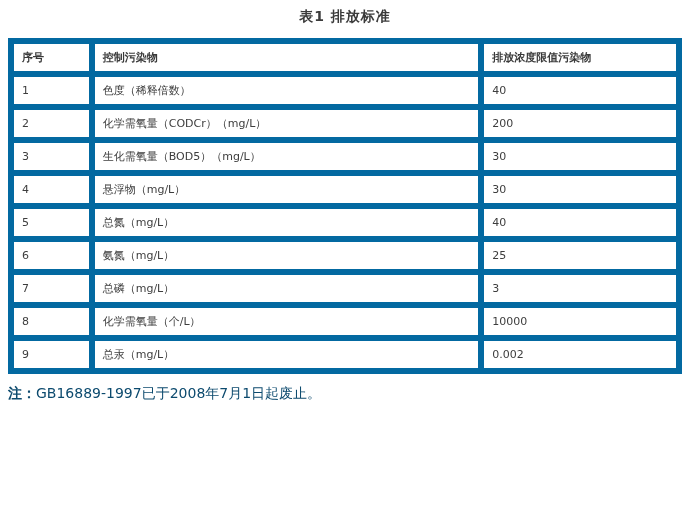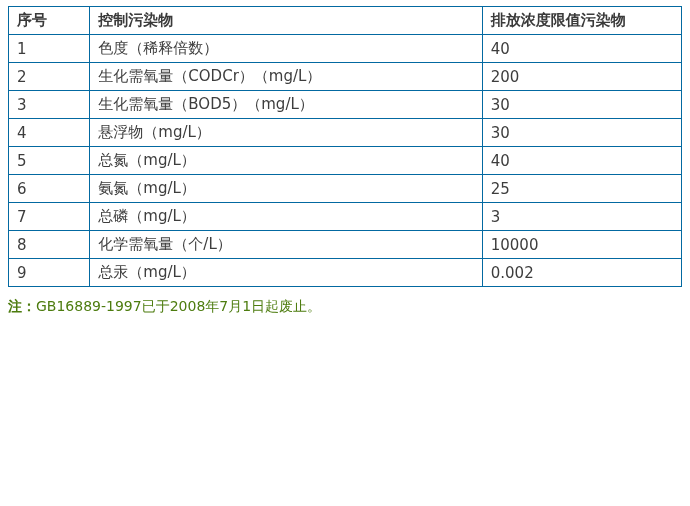--- a/index.html
+++ b/index.html
@@ -24,51 +24,52 @@
     margin: 2px 0 12px 0;
     letter-spacing: 1px;
   }
   table.standards {
     border-collapse: collapse;
     table-layout: fixed;
     width: 674px;
   }
   table.standards th,
   table.standards td {
-    border: 1px solid #0369a1;
+    border: 6px solid #0369a1;
     height: 27px;
     padding: 0 4px 0 8px;
-    font-size: 15px;
+    font-size: 11px;
     text-align: left;
     vertical-align: middle;
     white-space: nowrap;
     overflow: hidden;
     font-weight: normal;
   }
   table.standards th {
     font-weight: bold;
     color: #3a3a3a;
   }
   .col-no    { width: 80px;  }
   .col-poll  { width: 386px; }
   .col-limit { width: 196px; }
   .footnote {
     margin: 11px 0 0 0;
     font-size: 14px;
-    color: #4d7c0f;
+    color: #0c4a6e;
   }
   .footnote .note-label {
     font-weight: bold;
   }
 </style>
 </head>
 <body>
 
 <div class="page">
 
+  <div class="doc-title">表1 排放标准</div>
 
   <table class="standards">
     <colgroup>
       <col class="col-no">
       <col class="col-poll">
       <col class="col-limit">
     </colgroup>
     <thead>
       <tr>
         <th>序号</th>
@@ -77,21 +78,21 @@
       </tr>
     </thead>
     <tbody>
       <tr>
         <td>1</td>
         <td>色度（稀释倍数）</td>
         <td>40</td>
       </tr>
       <tr>
         <td>2</td>
-        <td>生化需氧量（CODCr）（mg/L）</td>
+        <td>化学需氧量（CODCr）（mg/L）</td>
         <td>200</td>
       </tr>
       <tr>
         <td>3</td>
         <td>生化需氧量（BOD5）（mg/L）</td>
         <td>30</td>
       </tr>
       <tr>
         <td>4</td>
         <td>悬浮物（mg/L）</td>

